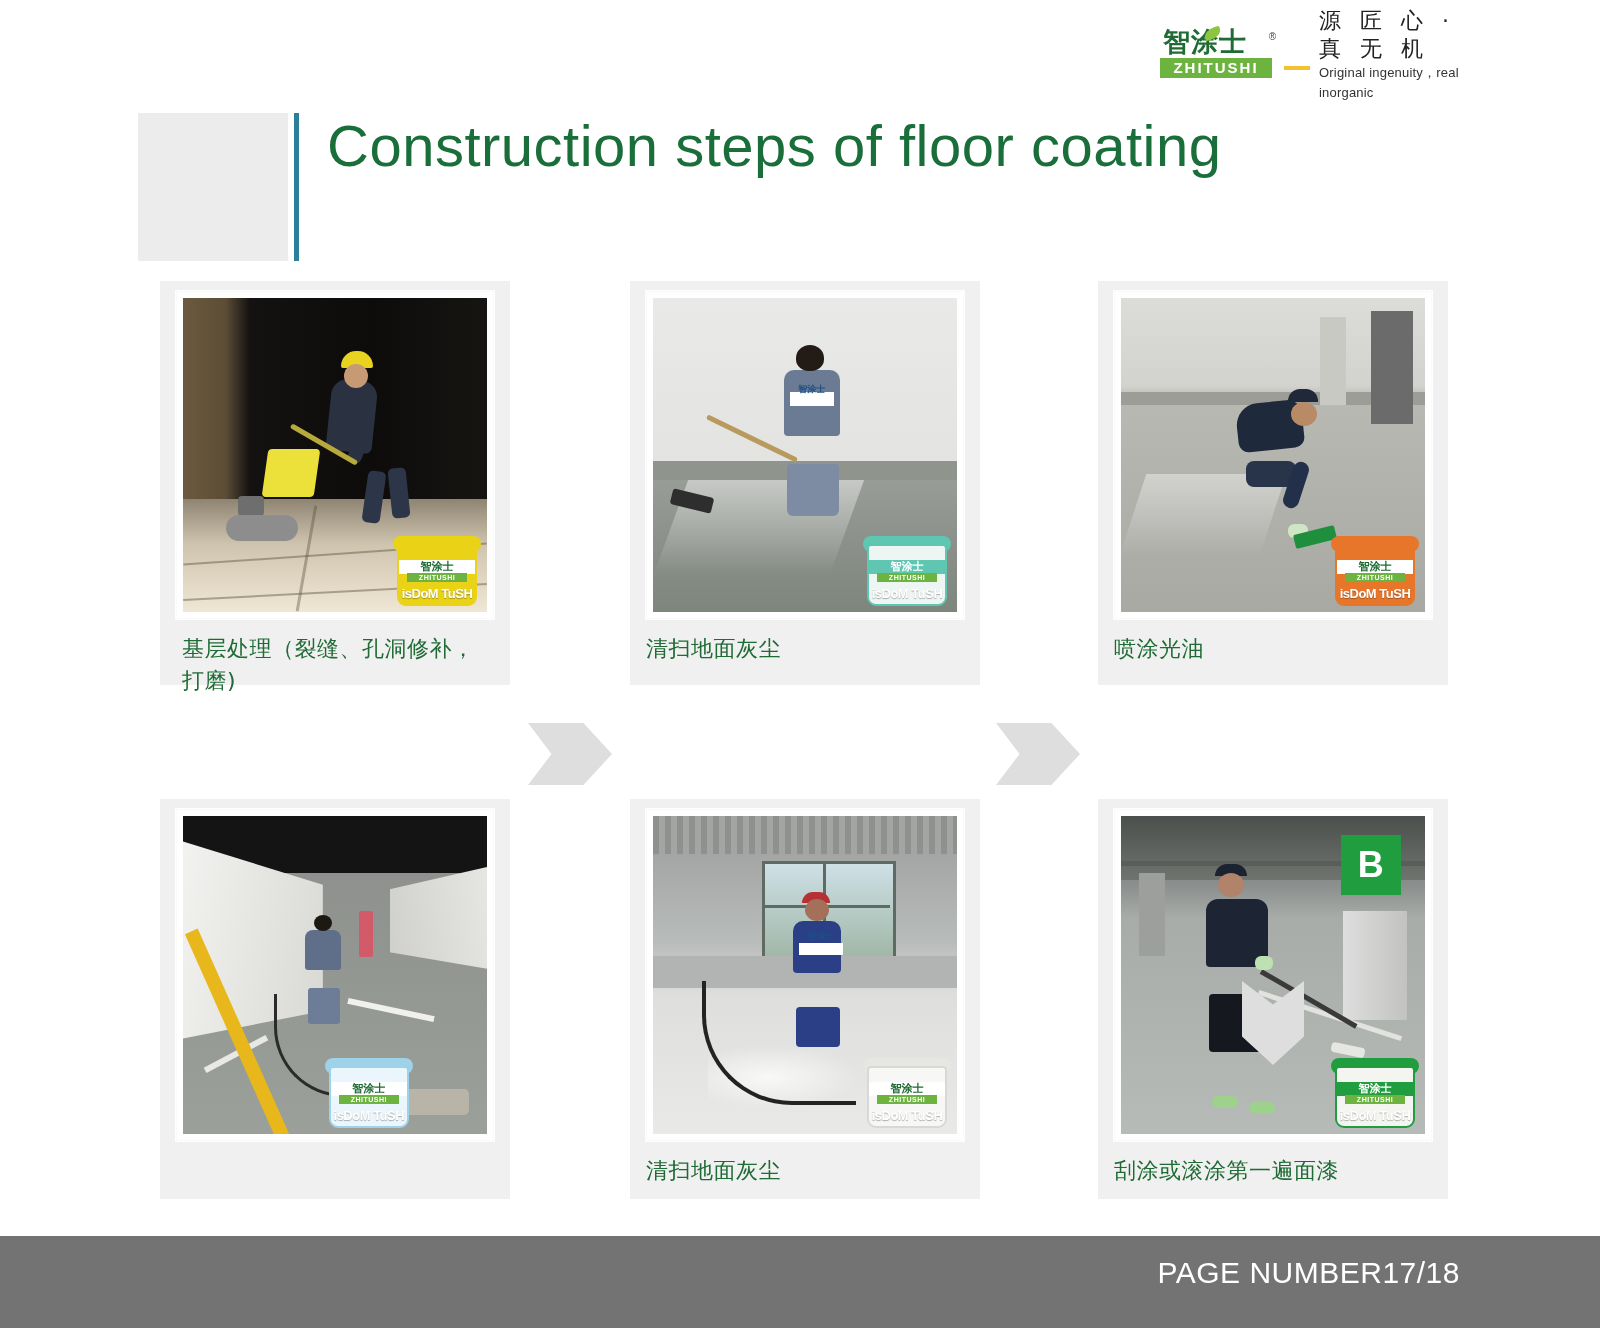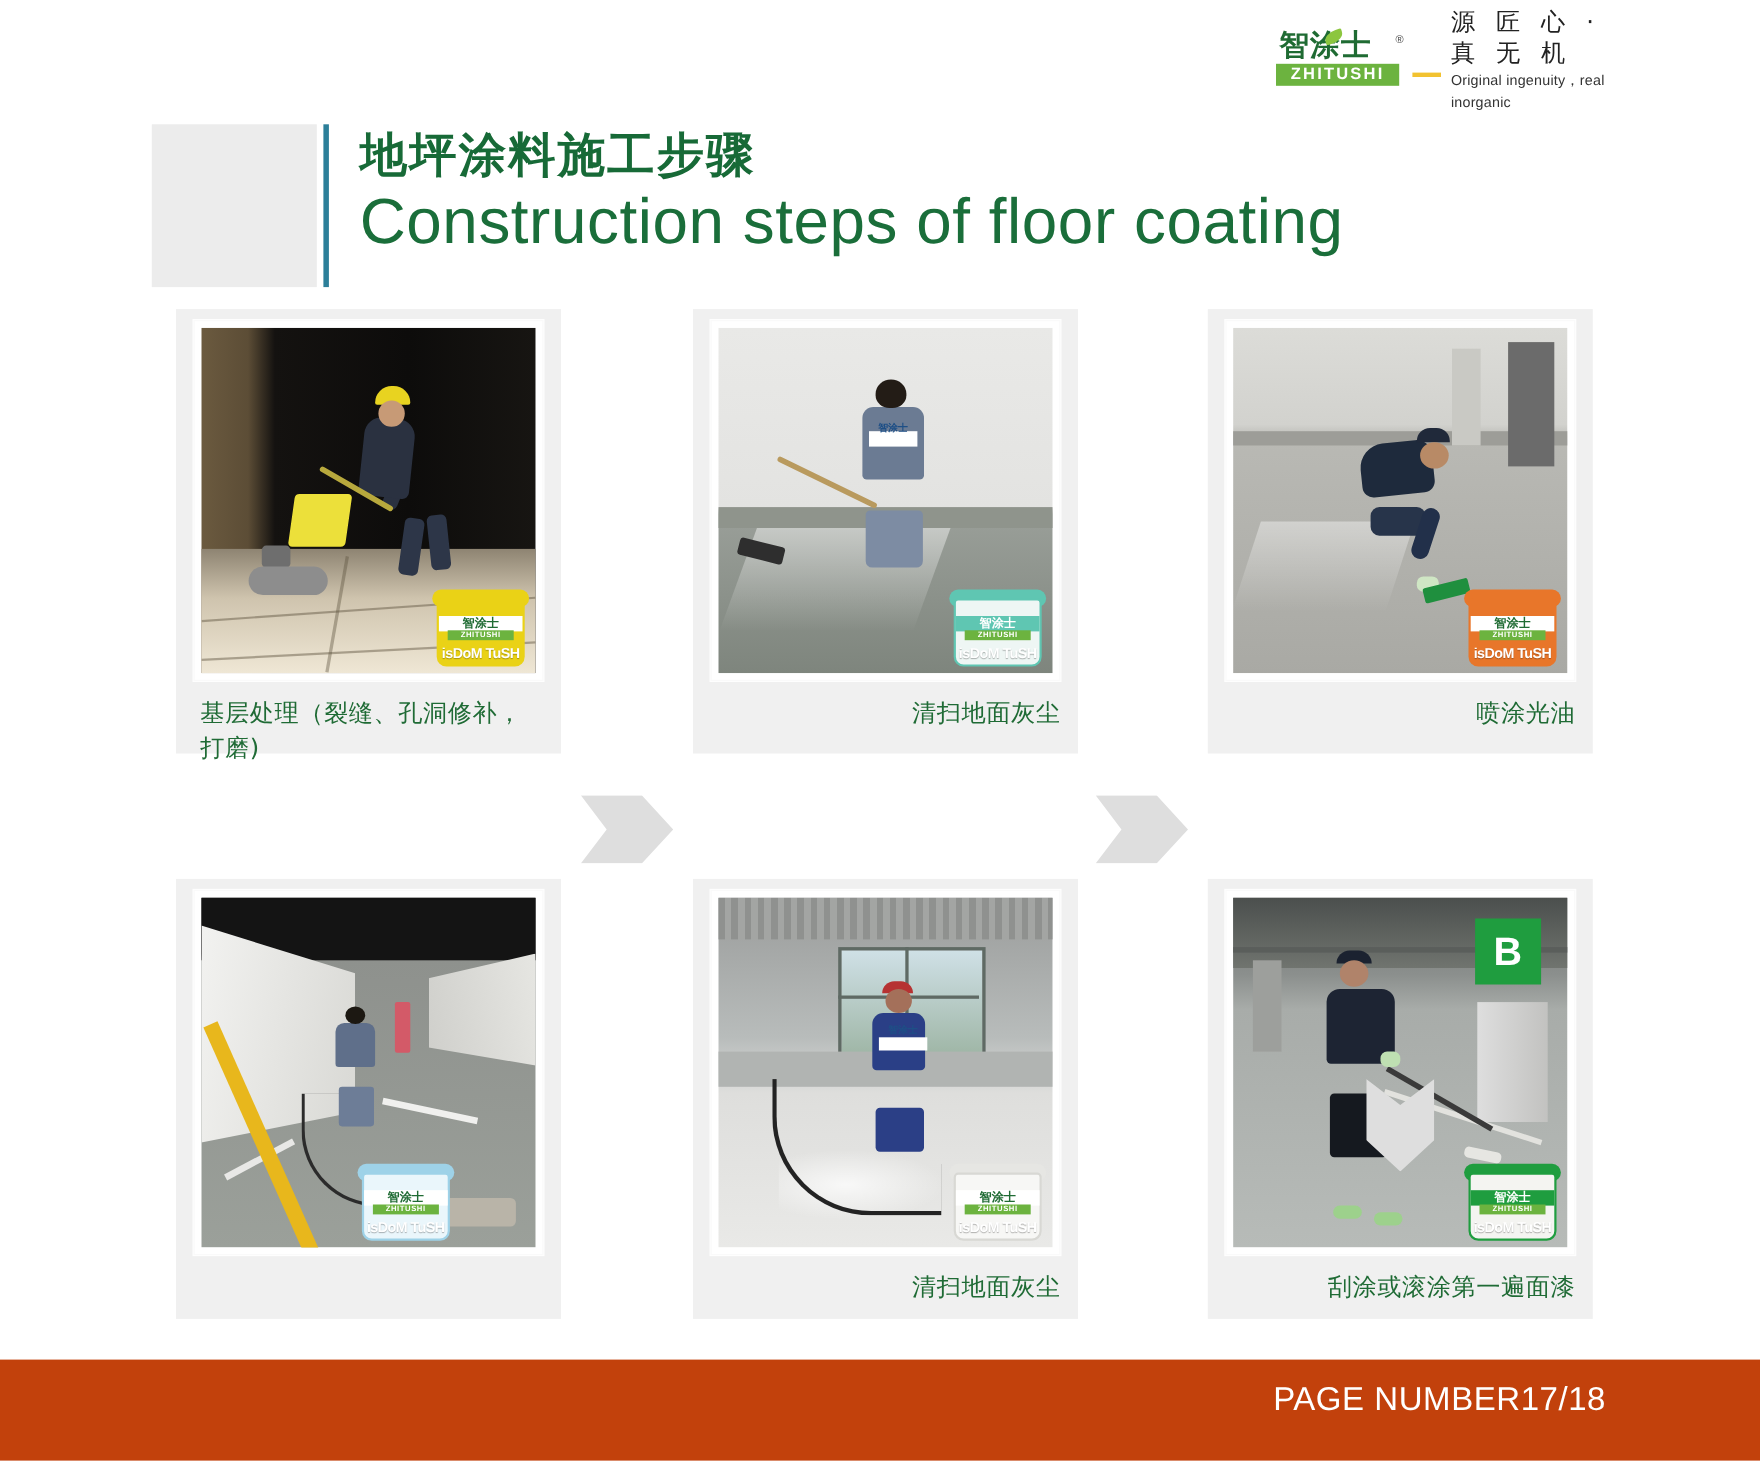--- a/index.html
+++ b/index.html
@@ -72,21 +72,21 @@
   .c2{left:630px;}
   .c3{left:1098px;}
   .photo{
     margin:10px auto 0;width:316px;height:326px;position:relative;
     background:#ffffff;border:1px solid #fafafa;overflow:hidden;
     box-shadow:0 0 0 1px rgba(255,255,255,.9);
   }
   .card.r2 .photo{height:330px;}
   .pic{position:absolute;left:6px;top:6px;right:6px;bottom:6px;overflow:hidden;}
   .caption{
-    text-align:right;color:#1f6b35;font-size:22px;line-height:32px;
+    text-align:left;color:#1f6b35;font-size:22px;line-height:32px;
     font-family:"DejaVu Sans",sans-serif;padding:14px 16px 0;
     letter-spacing:.5px;
   }
   .caption.left{text-align:left;padding-left:22px;}
 
   
   .arrow{position:absolute;background:#dedede;}
   .arrow-r{
     width:84px;height:62px;
     clip-path:polygon(0 0,66% 0,100% 50%,66% 100%,0 100%,28% 50%);
@@ -95,21 +95,21 @@
     width:62px;height:84px;
     clip-path:polygon(0 0,50% 28%,100% 0,100% 66%,50% 100%,0 66%);
   }
   .a1{left:528px;top:442px;}
   .a2{left:996px;top:442px;}
   .a3{left:1242px;top:700px;}
 
   
   .footer{
     position:absolute;left:0;bottom:0;width:1600px;height:92px;
-    background:#c2410c;
+    background:#737373;
   }
   .footer-text{
     position:absolute;right:140px;top:20px;color:#ffffff;
     font-size:30px;letter-spacing:.5px;font-weight:normal;
   }
 
   
   .scene{position:absolute;inset:0;}
   .bucket{position:absolute;width:92px;height:80px;}
   .bucket .body{
@@ -300,21 +300,20 @@
   <div class="slogan">
     <div class="slogan-cn">源 匠 心 · 真 无 机</div>
     <div class="slogan-en">Original ingenuity，real inorganic</div>
   </div>
 </div>
 
 <div class="title-wrap">
   <div class="title-block"></div>
   <div class="title-rule"></div>
   <div class="title-text">
-    <div class="title-cn">地坪涂料施工步骤</div>
     <div class="title-en">Construction steps of floor coating</div>
   </div>
 </div>
 
 <div class="grid">
 
   <div class="row">
 
     <div class="card r1 c1">
       <div class="photo">

